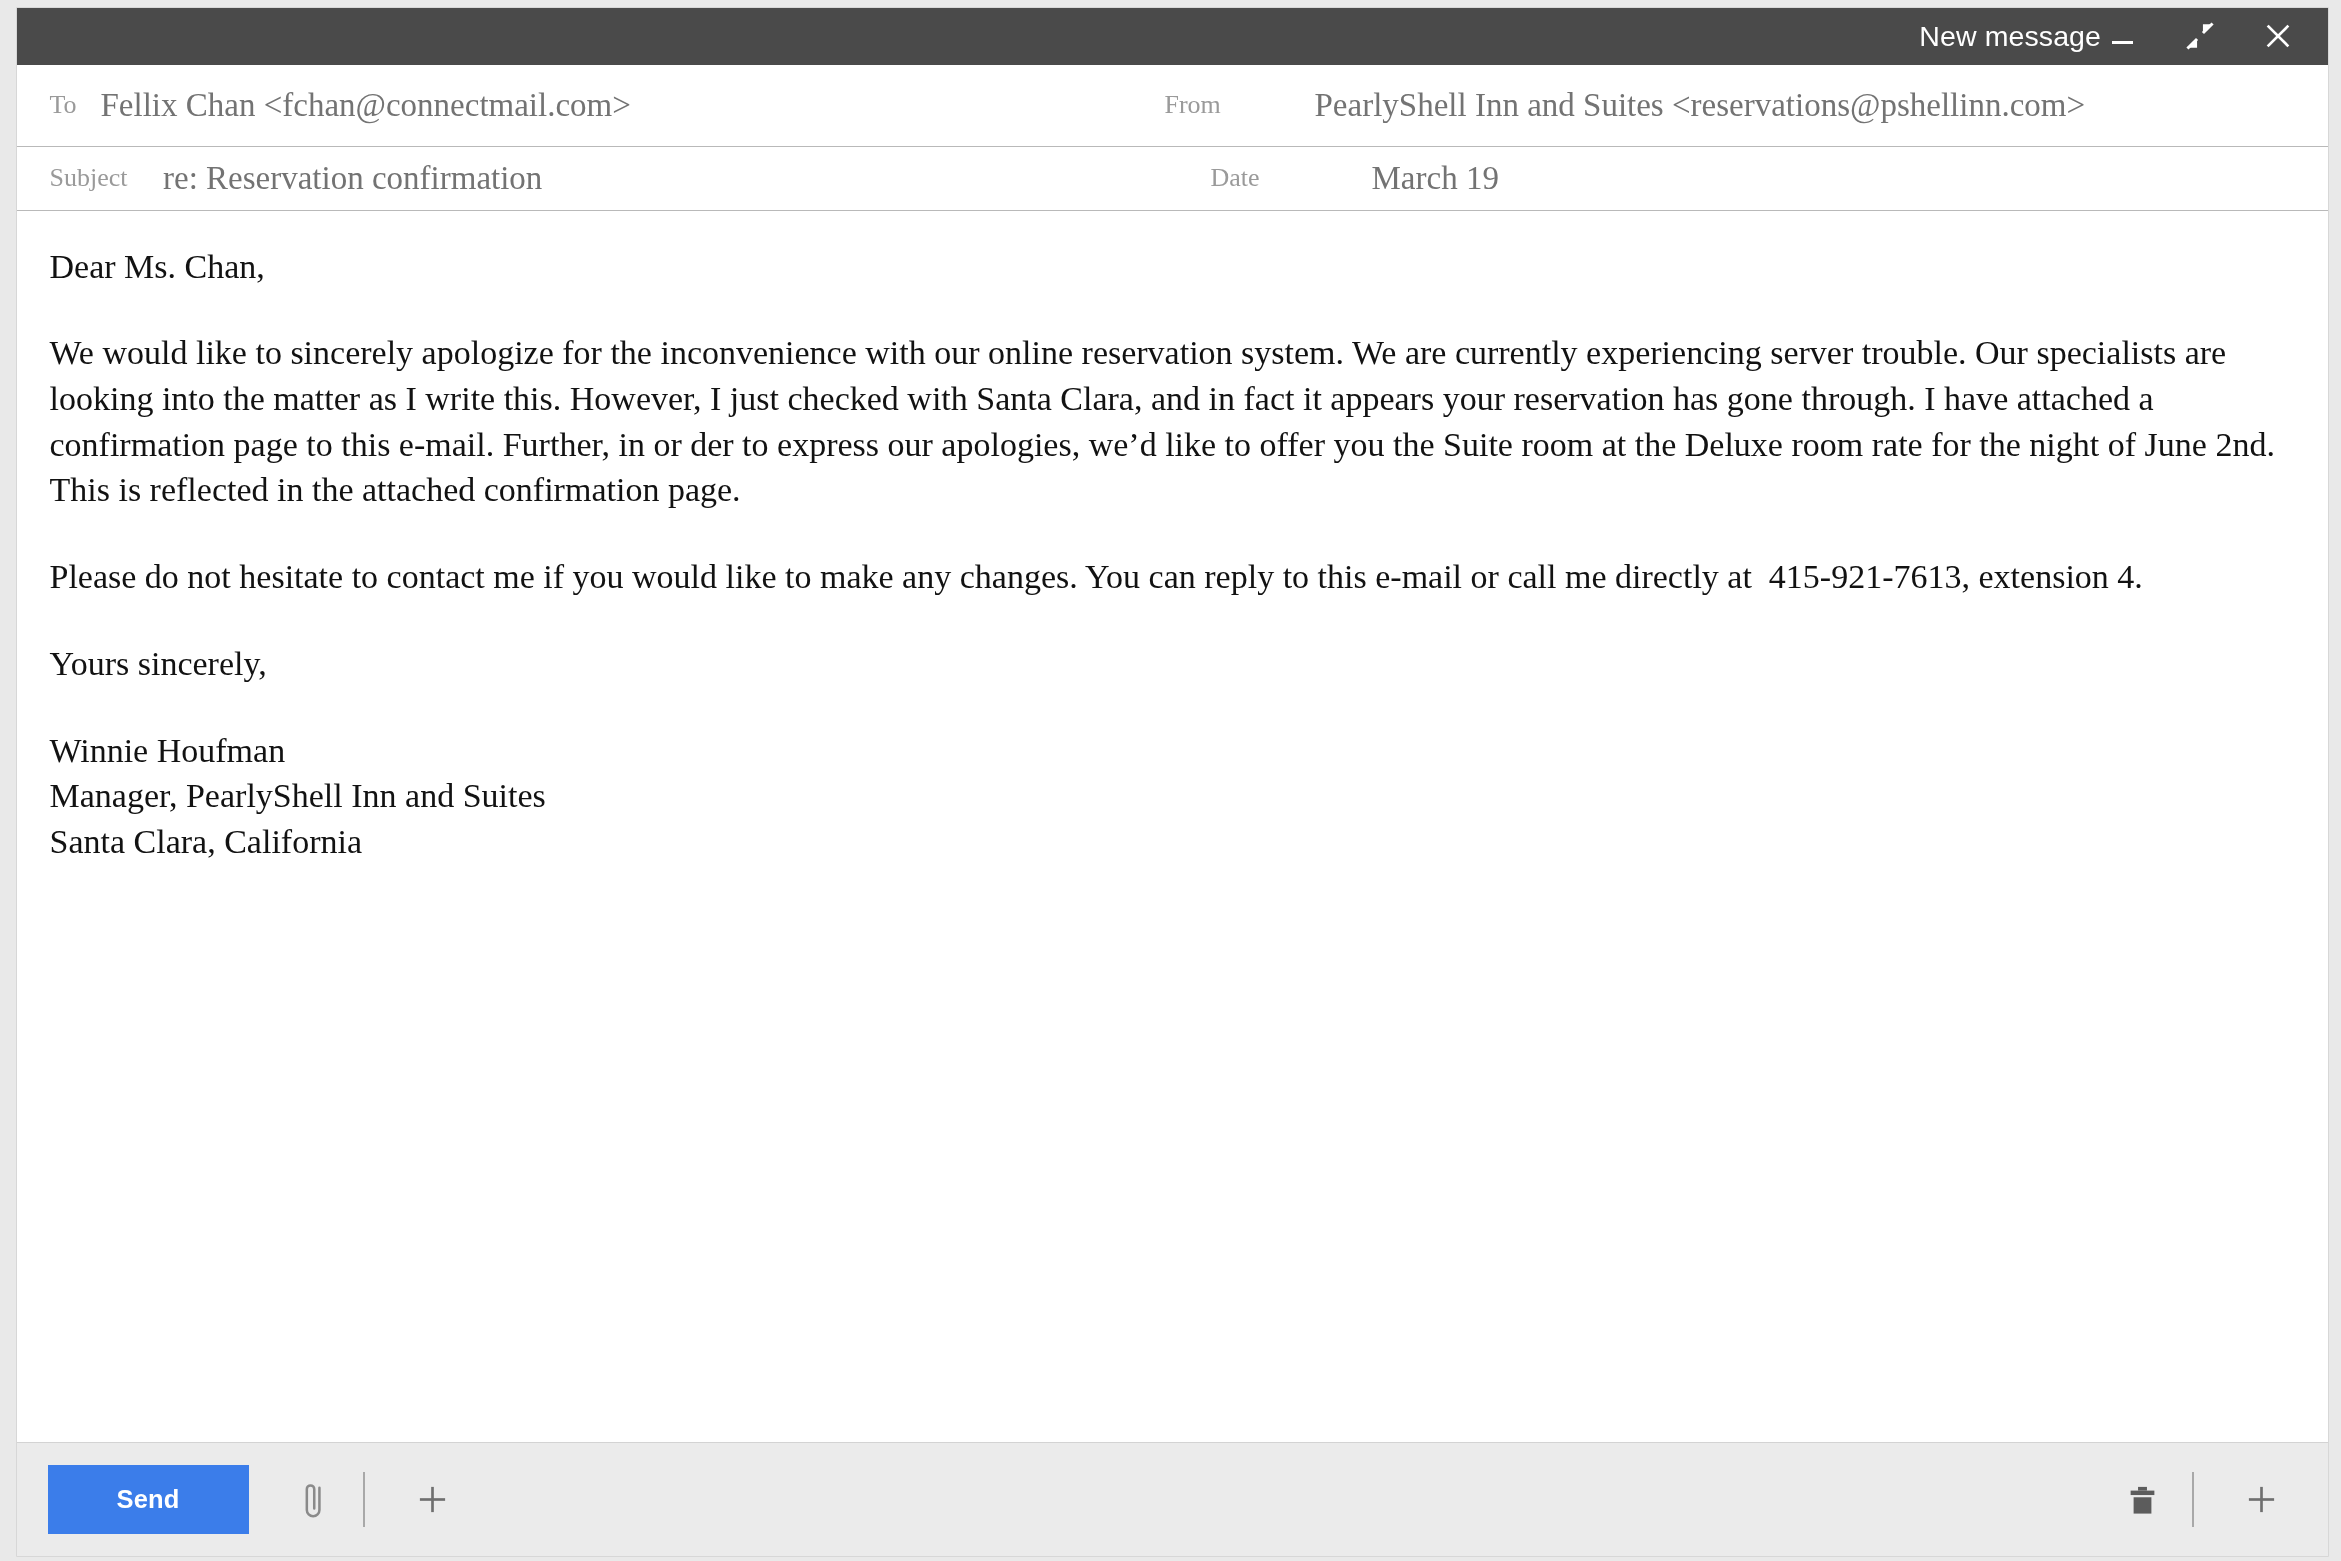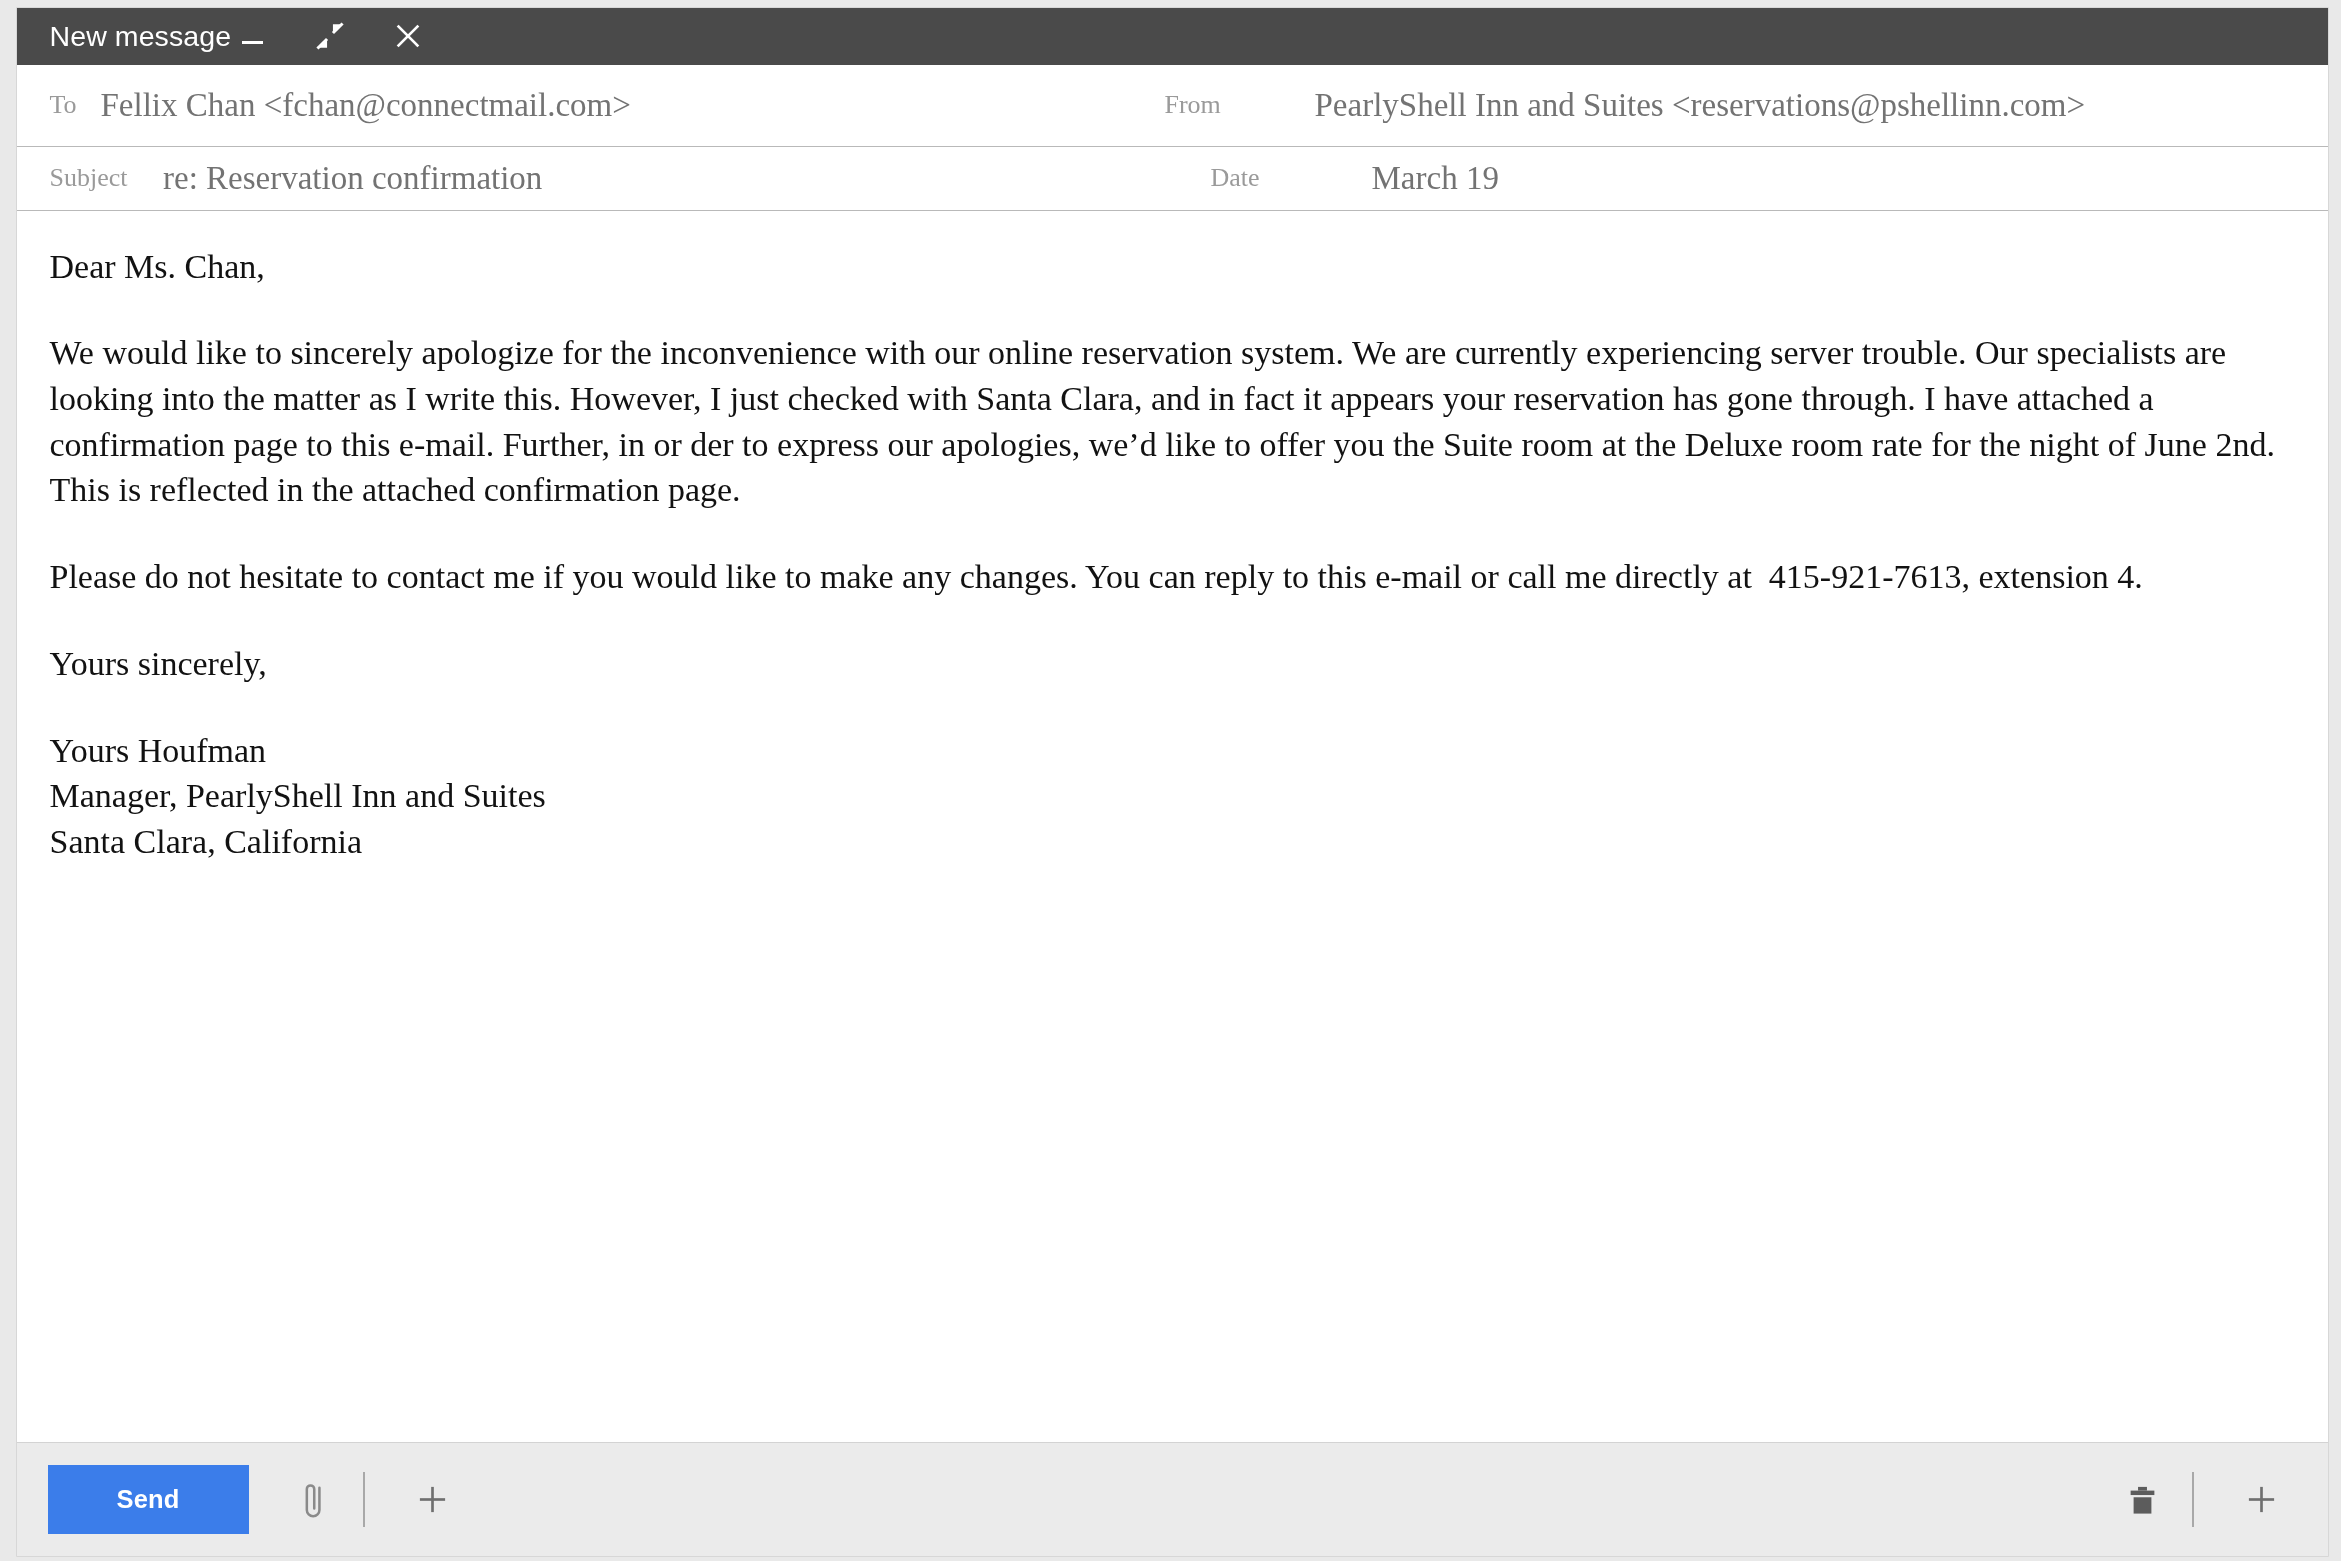--- a/index.html
+++ b/index.html
@@ -29,21 +29,21 @@
     overflow: hidden;
   }
 
   
   .titlebar {
     height: 57px;
     min-height: 57px;
     background: #4a4a4a;
     display: flex;
     align-items: center;
-    justify-content: flex-start;
+    justify-content: flex-end;
     padding: 0 28.5px 0 33px;
     box-sizing: border-box;
   }
   .titlebar-title {
     color: #ffffff;
     font-size: 28.5px;
     font-family: "Liberation Sans", sans-serif;
     letter-spacing: 0.1px;
   }
   .titlebar-actions {
@@ -216,21 +216,21 @@
 
   <div class="body-area">
     <p class="body-para">Dear Ms. Chan,</p>
     <div class="body-gap"></div>
     <p class="body-para">We would like to sincerely apologize for the inconvenience with our online reservation system. We are currently experiencing server trouble. Our specialists are looking into the matter as I write this. However, I just checked with Santa Clara, and in fact it appears your reservation has gone through. I have attached a confirmation page to this e-mail. Further, in or der to express our apologies, we’d like to offer you the Suite room at the Deluxe room rate for the night of June 2nd. This is reflected in the attached confirmation page.</p>
     <div class="body-gap"></div>
     <p class="body-para">Please do not hesitate to contact me if you would like to make any changes. You can reply to this e-mail or call me directly at  415-921-7613, extension 4.</p>
     <div class="body-gap"></div>
     <p class="body-para">Yours sincerely,</p>
     <div class="body-gap"></div>
-    <p class="sig-line">Yours Houfman</p>
+    <p class="sig-line">Winnie Houfman</p>
     <p class="sig-line">Manager, PearlyShell Inn and Suites</p>
     <p class="sig-line">Santa Clara, California</p>
   </div>
 
   <div class="toolbar">
 
     <div class="toolbar-left">
       <button class="send-button">Send</button>
       <div class="sp-38"></div>
 

